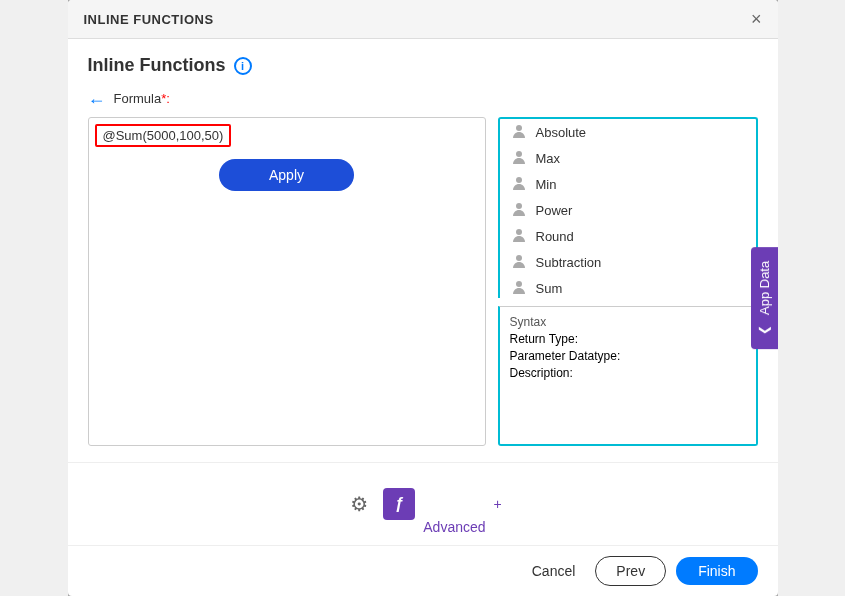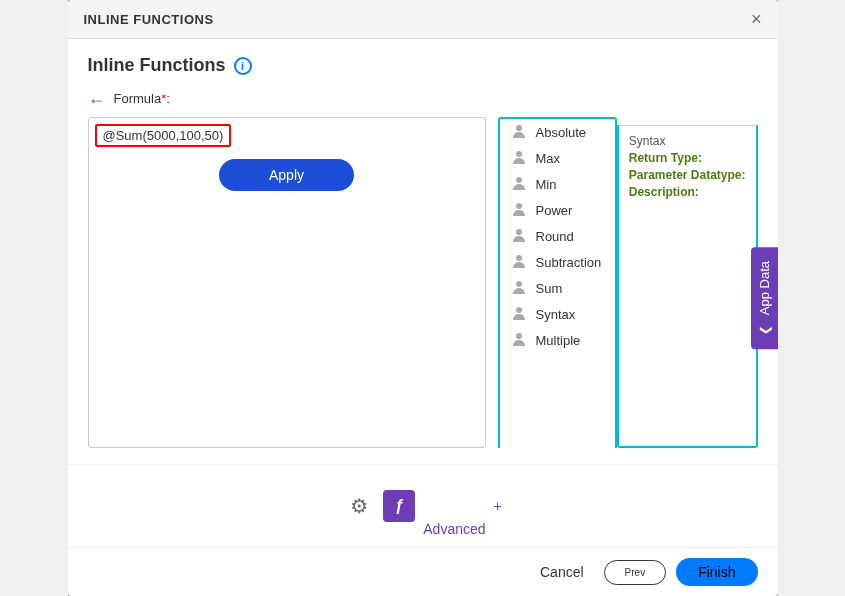--- a/index.html
+++ b/index.html
@@ -125,21 +125,21 @@
       display: inline-block;
       padding: 2px 6px;
       font-size: 13px;
       color: #333;
       background: #fff;
       border-radius: 2px;
     }
     .functions-panel {
       width: 260px;
       display: flex;
-      flex-direction: row;
+      flex-direction: column;
       gap: 0;
     }
     .functions-list {
       border: 2px solid #00bcd4;
       border-bottom: none;
       border-radius: 3px 3px 0 0;
       overflow-y: auto;
       flex: 1;
     }
     .function-item {
@@ -170,22 +170,22 @@
       min-height: 140px;
       background: #fff;
       margin-top: 8px;
     }
     .syntax-row {
       font-size: 12px;
       color: #555;
       margin-bottom: 3px;
     }
     .syntax-label {
-      font-weight: 700;
-      color: #4d7c0f;
+      font-weight: 400;
+      color: #000000;
     }
     .apply-row {
       display: flex;
       justify-content: center;
       padding: 12px 0 4px 0;
     }
     .apply-btn {
       background: #1d4ed8;
       color: #fff;
       border: none;
@@ -242,32 +242,32 @@
       color: #333;
       font-size: 14px;
       cursor: pointer;
       padding: 6px 10px;
     }
     .prev-btn {
       background: #fff;
       border: 1px solid #333;
       border-radius: 20px;
       padding: 6px 20px;
-      font-size: 10px;
+      font-size: 14px;
       cursor: pointer;
       color: #333;
     }
     .finish-btn {
       background: #007bff;
       border: none;
       border-radius: 20px;
       padding: 6px 22px;
       font-size: 14px;
       cursor: pointer;
-      color: #000000;
+      color: #ffffff;
     }
     .app-data-tab {
       position: absolute;
       right: 0;
       top: 50%;
       transform: translateY(-50%);
       background: #6c3db5;
       color: #fff;
       writing-mode: vertical-rl;
       text-orientation: mixed;

